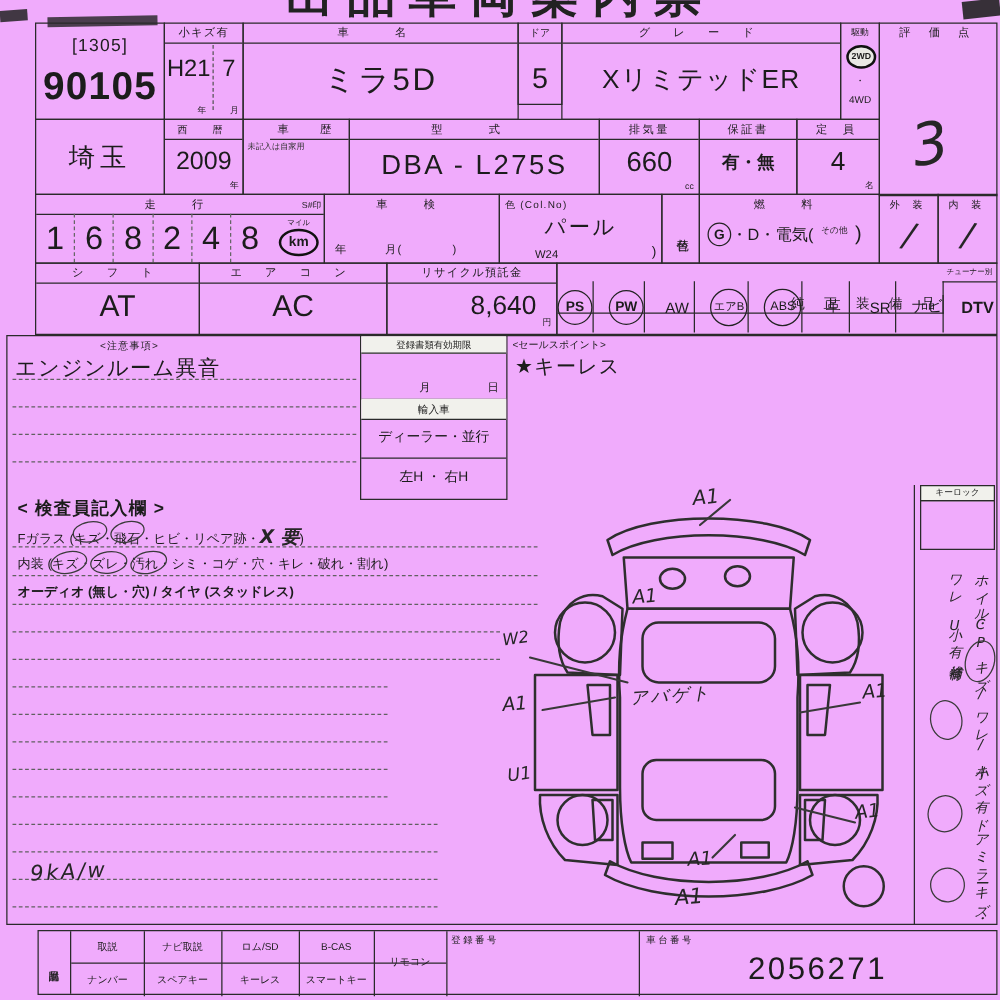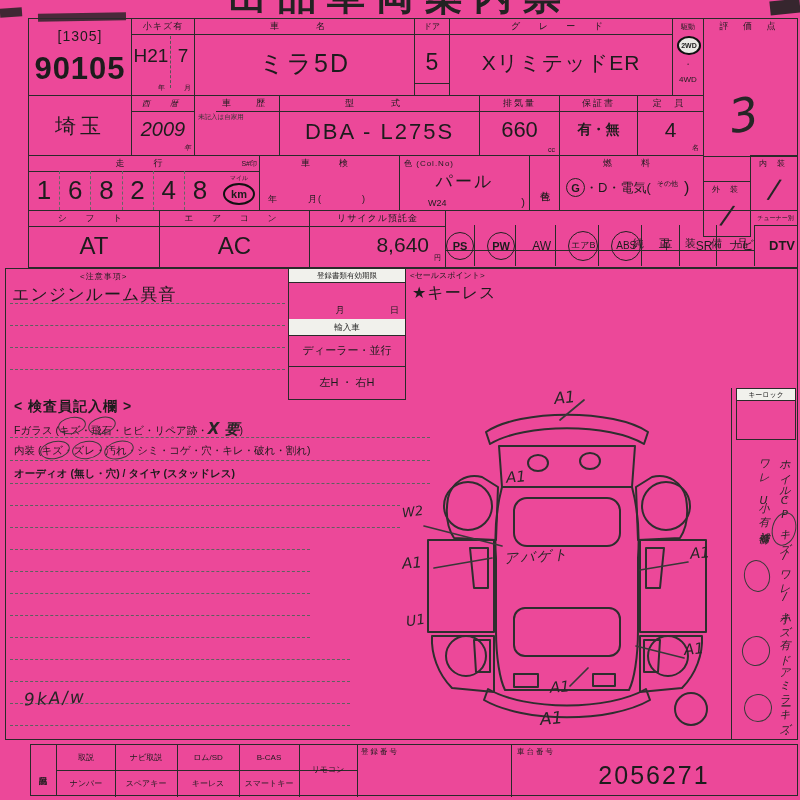--- a/index.html
+++ b/index.html
@@ -1,16 +1,16 @@
 <!DOCTYPE html>
 <html lang="ja"><head>
 <meta charset="utf-8">
 <style>
   html,body{margin:0;padding:0;background:#d9d9d5;}
-  .sheet{position:relative;width:800px;height:800px;background:#ec4899;overflow:hidden;
+  .sheet{position:relative;width:800px;height:800px;background:#f0abfc;overflow:hidden;
          font-family:"Liberation Sans","DejaVu Sans",sans-serif;color:#1c1c1c;}
   .box{position:absolute;border:1.4px solid #2a2a2a;box-sizing:border-box;}
   .hdr{font-size:9px;text-align:center;letter-spacing:3px;border-bottom:1.2px solid #2a2a2a;
        height:15px;line-height:15px;overflow:hidden;white-space:nowrap;}
   .hdr.nl{border-bottom:none;}
   .val{position:absolute;display:flex;align-items:center;justify-content:center;}
   .abs{position:absolute;}
   .hw{font-style:italic;color:#262626;font-family:"DejaVu Sans",sans-serif;}
   .dash{position:absolute;border-bottom:1.6px dashed #606060;height:0;}
   .scr{position:absolute;border:1.6px solid #3a3a3a;border-radius:50%;background:transparent;}
@@ -75,21 +75,21 @@
   <div class="box" style="left:703px;top:18px;width:95px;height:139px;">
     <div class="hdr nl" style="letter-spacing:6px;">評 価 点</div>
     <div class="val hw" style="left:10px;top:66px;width:60px;height:60px;font-size:46px;transform:rotate(-10deg);font-weight:400;">3</div>
   </div>
   <div class="redact" style="left:770px;top:0;width:30px;height:14px;opacity:.9;transform:rotate(-6deg);"></div>
 
   <div class="box" style="left:28px;top:95px;width:104px;height:61px;">
     <div class="val" style="left:0;top:0;width:100%;height:100%;font-size:21px;letter-spacing:4px;">埼玉</div>
   </div>
 
-  <div class="box" style="left:131px;top:95px;width:64px;height:61px;font-style:italic;">
+  <div class="box" style="left:131px;top:95px;width:64px;height:61px;">
     <div class="hdr" style="font-size:8px;letter-spacing:6px;">西　暦</div>
     <div class="val" style="left:0;top:16px;width:100%;height:34px;font-size:20px;">2009</div>
     <div class="abs tiny" style="right:3px;bottom:2px;">年</div>
   </div>
 
   <div class="box" style="left:194px;top:95px;width:86px;height:61px;padding-left:21px;">
     <div class="hdr" style="letter-spacing:8px;">車　歴</div>
     <div class="abs" style="left:3px;top:17px;font-size:6.5px;color:#333;">未記入は自家用</div>
   </div>
 
@@ -151,21 +151,21 @@
   <div class="box" style="left:559px;top:155px;width:145px;height:56px;">
     <div class="hdr" style="letter-spacing:10px;border-bottom:none;">燃　料</div>
     <div class="abs" style="left:6px;top:22px;display:flex;align-items:center;font-size:13px;">
       <span class="circ" style="width:17px;height:17px;font-size:11px;font-weight:700;">G</span>
         <span>・D・電気(</span>
         <span class="tiny" style="margin:-8px 6px 0 6px;">その他</span>
         <span style="font-size:16px;">)</span>
     </div>
   </div>
 
-  <div class="box" style="left:703px;top:155px;width:48px;height:56px;margin-top:26px;">
+  <div class="box" style="left:703px;top:155px;width:48px;height:56px;">
     <div class="hdr nl" style="font-size:8px;letter-spacing:4px;">外 装</div>
     <div class="val hw" style="left:0;top:14px;width:100%;height:38px;font-size:26px;transform:rotate(8deg);">/</div>
   </div>
   <div class="box" style="left:750px;top:155px;width:48px;height:56px;">
     <div class="hdr nl" style="font-size:8px;letter-spacing:4px;">内 装</div>
     <div class="val hw" style="left:0;top:14px;width:100%;height:38px;font-size:26px;transform:rotate(6deg);">/</div>
   </div>
 
   <div class="box" style="left:28px;top:210px;width:132px;height:58px;">
     <div class="hdr" style="letter-spacing:8px;">シ フ ト</div>

